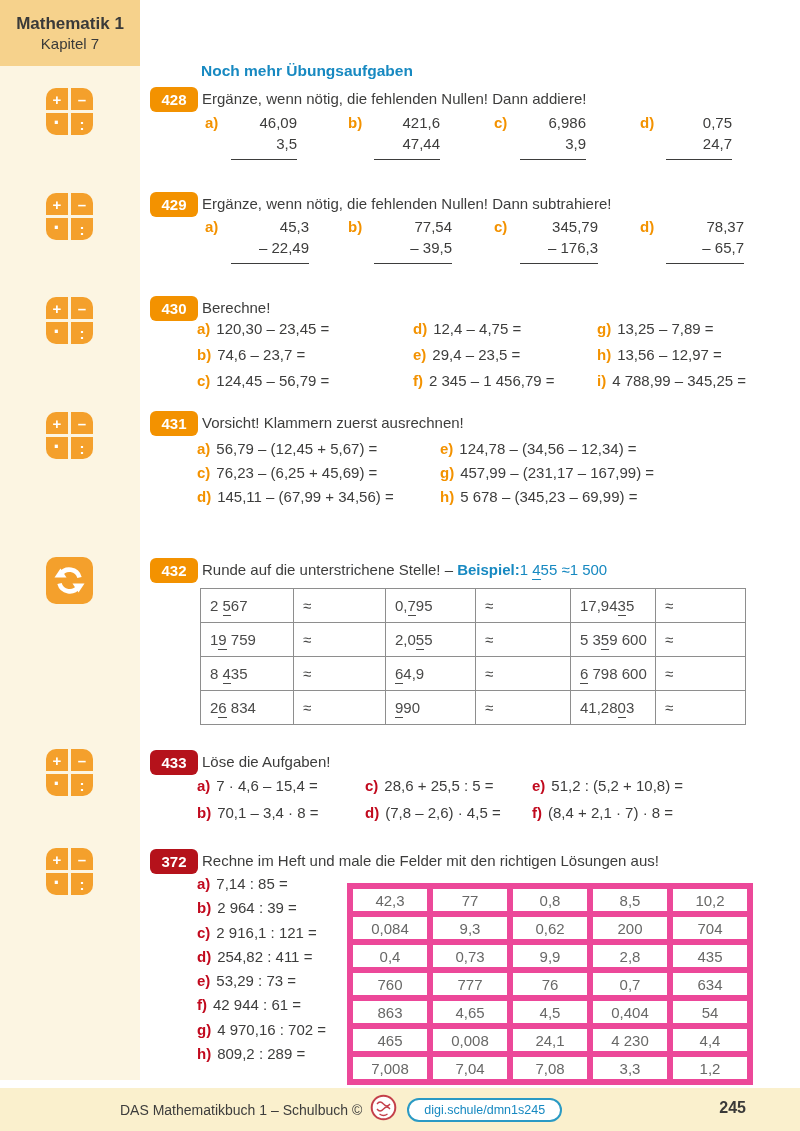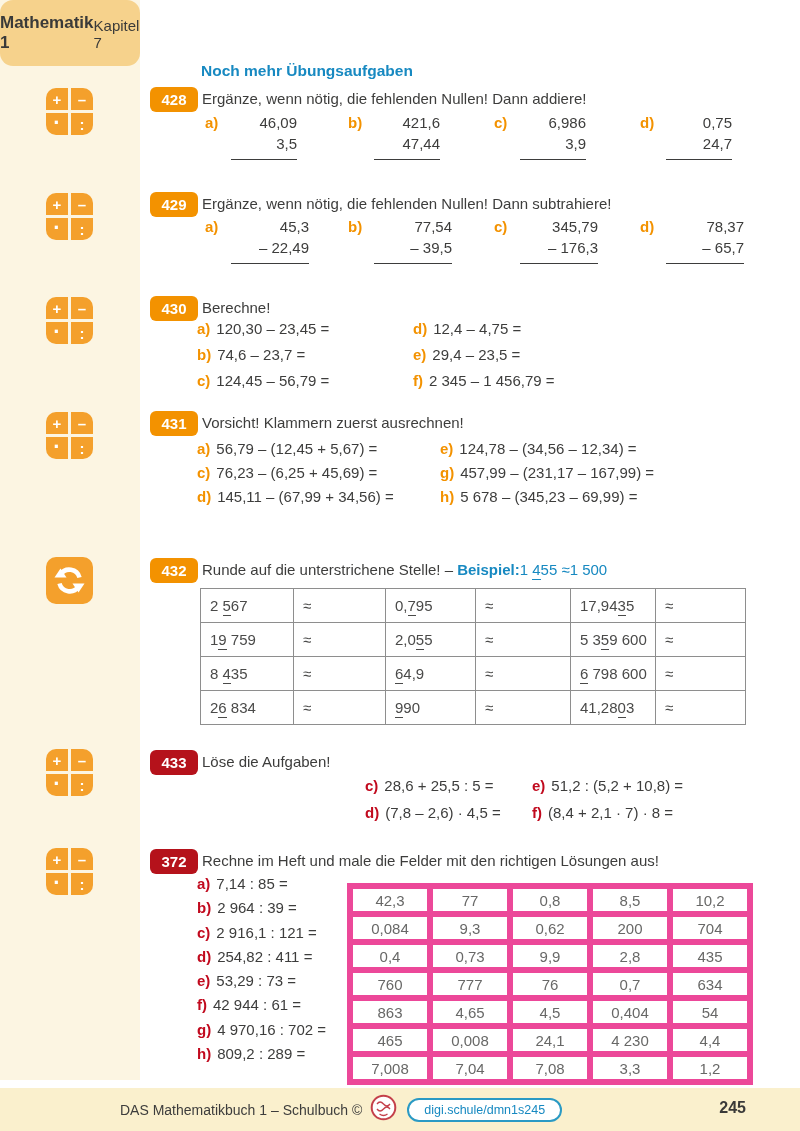--- a/index.html
+++ b/index.html
@@ -3,21 +3,21 @@
 <meta charset="utf-8">
 <style>
   * { box-sizing: border-box; margin: 0; padding: 0; }
   html,body { background:#ffffff; }
   .page { position:relative; width:800px; height:1131px; background:#fff; overflow:hidden;
           font-family:"Liberation Sans", sans-serif; color:#3d3d3c; }
 
   
   .sidebar { position:absolute; left:0; top:0; width:140px; height:1080px; background:#fcf5e2; }
   .chapter-box { position:absolute; left:0; top:0; width:140px; height:66px; background:#f6d28c;
-                 display:flex; flex-direction:row; justify-content:center; align-items:center;border-radius:13px; }
+                 display:flex; flex-direction:column; justify-content:center; align-items:center; }
   .book-title { font-weight:bold; font-size:17px; color:#3a3a39; }
   .chapter { font-size:15px; color:#3a3a39; margin-top:1px; }
 
   .side-icon { position:absolute; left:46px; width:47px; height:47px; background:#f4a02c; border-radius:10px; }
   .ci-line-h { position:absolute; left:0; right:0; top:22px; height:3px; background:#fcf5e2; }
   .ci-line-v { position:absolute; top:0; bottom:0; left:22px; width:3px; background:#fcf5e2; }
   .ci { position:absolute; color:#fff; font-weight:bold; width:22px; height:22px;
         display:flex; align-items:center; justify-content:center; font-size:15px; }
   .ci.dot { font-size:22px; }
   .s-tl{left:0;top:0} .s-tr{right:0;top:0} .s-bl{left:0;bottom:1px} .s-br{right:0;bottom:0}
@@ -211,20 +211,25 @@
   <div class="instr" style="top:299px">Berechne!</div>
   <div class="ex-col h26" style="left:197px;top:320px">
     <div class="ex-item"><span class="lbl o">a)</span><span>120,30 – 23,45 =</span></div>
     <div class="ex-item"><span class="lbl o">b)</span><span>74,6 – 23,7 =</span></div>
     <div class="ex-item"><span class="lbl o">c)</span><span>124,45 – 56,79 =</span></div>
   </div>
   <div class="ex-col h26" style="left:413px;top:320px">
     <div class="ex-item"><span class="lbl o">d)</span><span>12,4 – 4,75 =</span></div>
     <div class="ex-item"><span class="lbl o">e)</span><span>29,4 – 23,5 =</span></div>
     <div class="ex-item"><span class="lbl o">f)</span><span>2 345 – 1 456,79 =</span></div>
+  </div>
+  <div class="ex-col h26" style="left:597px;top:320px">
+    <div class="ex-item"><span class="lbl o">g)</span><span>13,25 – 7,89 =</span></div>
+    <div class="ex-item"><span class="lbl o">h)</span><span>13,56 – 12,97 =</span></div>
+    <div class="ex-item"><span class="lbl o">i)</span><span>4 788,99 – 345,25 =</span></div>
   </div>
 
   <div class="badge orange" style="top:411px">431</div>
   <div class="instr" style="top:414px">Vorsicht! Klammern zuerst ausrechnen!</div>
   <div class="ex-col h24" style="left:197px;top:440px">
     <div class="ex-item"><span class="lbl o">a)</span><span>56,79 – (12,45 + 5,67) =</span></div>
     <div class="ex-item"><span class="lbl o">c)</span><span>76,23 – (6,25 + 45,69) =</span></div>
     <div class="ex-item"><span class="lbl o">d)</span><span>145,11 – (67,99 + 34,56) =</span></div>
   </div>
   <div class="ex-col h24" style="left:440px;top:440px">
@@ -278,20 +283,24 @@
       <td class="num"><span></span><span class="u">9</span><span>90</span></td>
       <td class="apx">≈</td>
       <td class="num"><span>41,28</span><span class="u">0</span><span>3</span></td>
       <td class="apx">≈</td>
     </tr>
   </tbody>
     </table>
 
   <div class="badge red" style="top:750px">433</div>
   <div class="instr" style="top:753px">Löse die Aufgaben!</div>
+  <div class="ex-col h27" style="left:197px;top:777px">
+    <div class="ex-item"><span class="lbl r">a)</span><span>7 · 4,6 – 15,4 =</span></div>
+    <div class="ex-item"><span class="lbl r">b)</span><span>70,1 – 3,4 · 8 =</span></div>
+  </div>
   <div class="ex-col h27" style="left:365px;top:777px">
     <div class="ex-item"><span class="lbl r">c)</span><span>28,6 + 25,5 : 5 =</span></div>
     <div class="ex-item"><span class="lbl r">d)</span><span>(7,8 – 2,6) · 4,5 =</span></div>
   </div>
   <div class="ex-col h27" style="left:532px;top:777px">
     <div class="ex-item"><span class="lbl r">e)</span><span>51,2 : (5,2 + 10,8) =</span></div>
     <div class="ex-item"><span class="lbl r">f)</span><span>(8,4 + 2,1 · 7) · 8 =</span></div>
   </div>
 
   <div class="badge red" style="top:849px">372</div>

